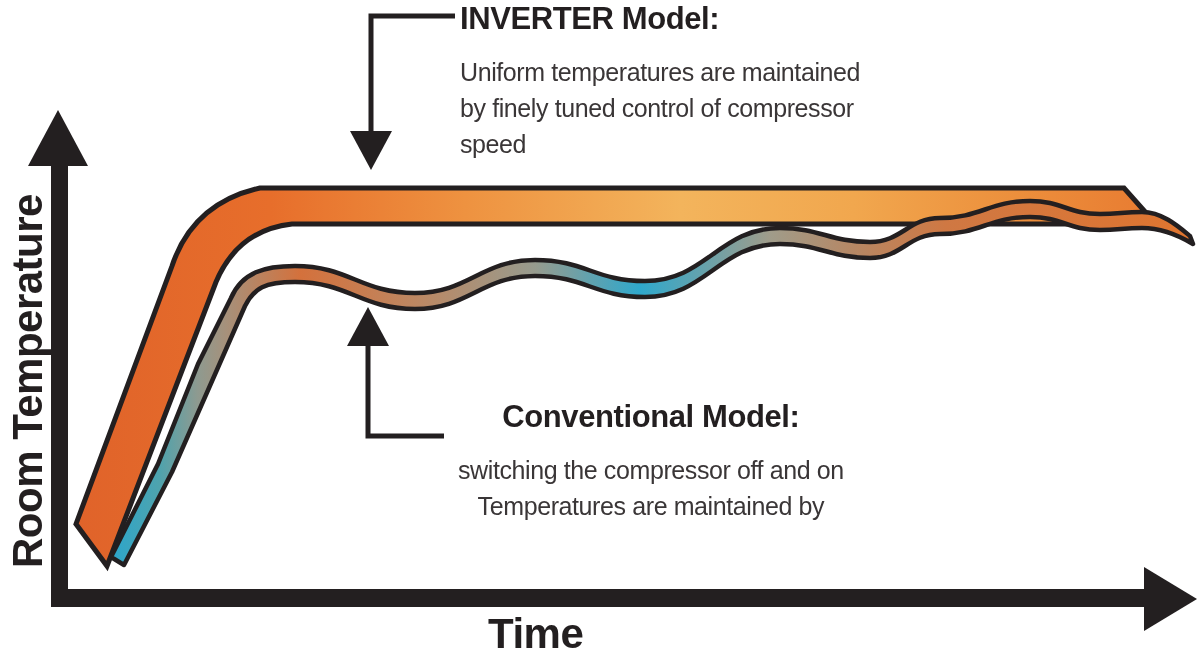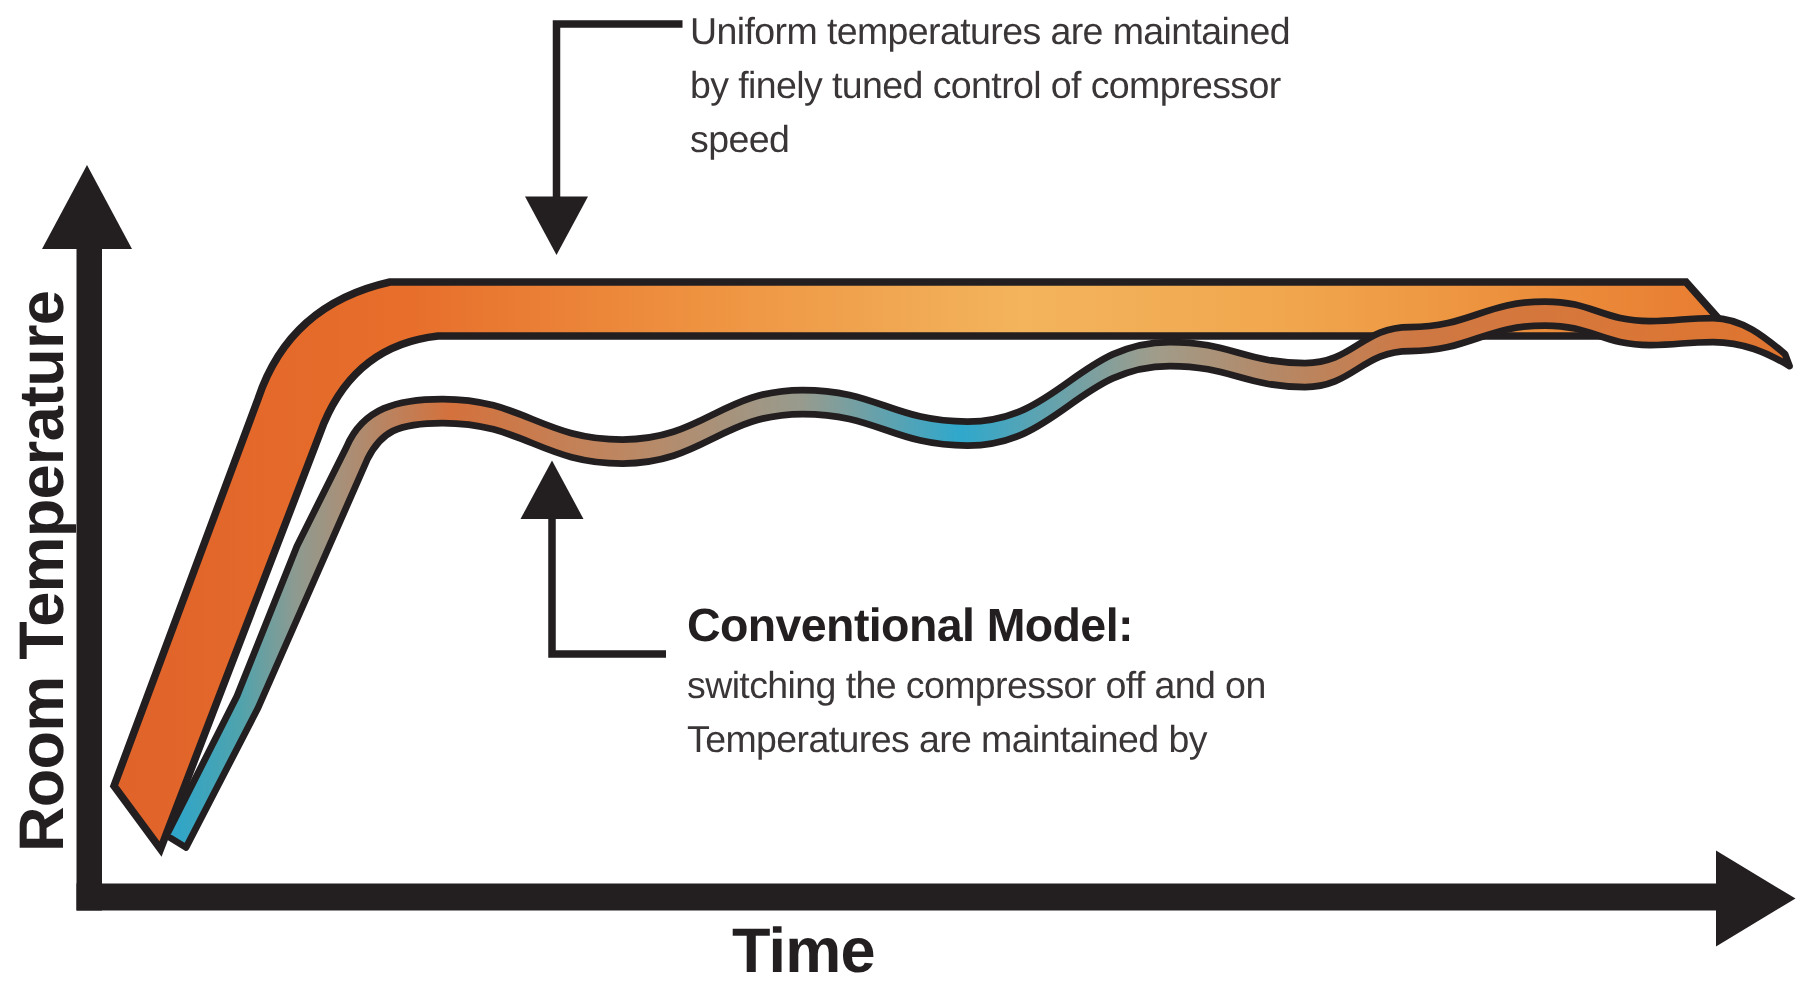--- a/index.html
+++ b/index.html
@@ -19,28 +19,28 @@
     font-size:42px;font-weight:bold;
     white-space:nowrap;letter-spacing:-0.5px;
   }
   .x-axis-label{
     left:488px;top:610px;
     font-size:42px;font-weight:bold;
     letter-spacing:-0.5px;
   }
   .callout{position:absolute;}
   .callout-inverter{left:460px;top:0px;}
-  .callout-conventional{left:458px;top:398px;}
+  .callout-conventional{left:458px;top:398px;text-align:center;}
   .callout .title{
     font-size:31px;font-weight:bold;color:#231F20;
     letter-spacing:-0.4px;line-height:38px;white-space:nowrap;
   }
   .callout .body{
     font-size:25px;color:#3A3637;line-height:36px;
-    letter-spacing:-0.4px;margin-top:3px;white-space:nowrap;
+    letter-spacing:-0.4px;margin-top:16px;white-space:nowrap;
   }
 </style>
 </head>
 <body>
 
 <div class="stage">
 
   <svg width="1201" height="662" viewBox="0 0 1201 662">
     <defs>
       <linearGradient id="invGrad" gradientUnits="userSpaceOnUse" x1="76" y1="0" x2="1156" y2="0">
@@ -122,20 +122,21 @@
       <path d="M 444,436 L 368,436 L 368,344" fill="none" stroke="#231F20" stroke-width="5"></path>
       <polygon points="347,346 389,346 368,307" fill="#231F20"></polygon>
     </g>
   </svg>
 
   <div class="label y-axis-label">Room Temperature</div>
 
   <div class="label x-axis-label">Time</div>
 
   <div class="callout callout-inverter">
+    <div class="title">INVERTER Model:</div>
     <div class="body">
       <div>Uniform temperatures are maintained</div>
       <div>by finely tuned control of compressor</div>
       <div>speed</div>
     </div>
   </div>
 
   <div class="callout callout-conventional">
     <div class="title">Conventional Model:</div>
     <div class="body">

